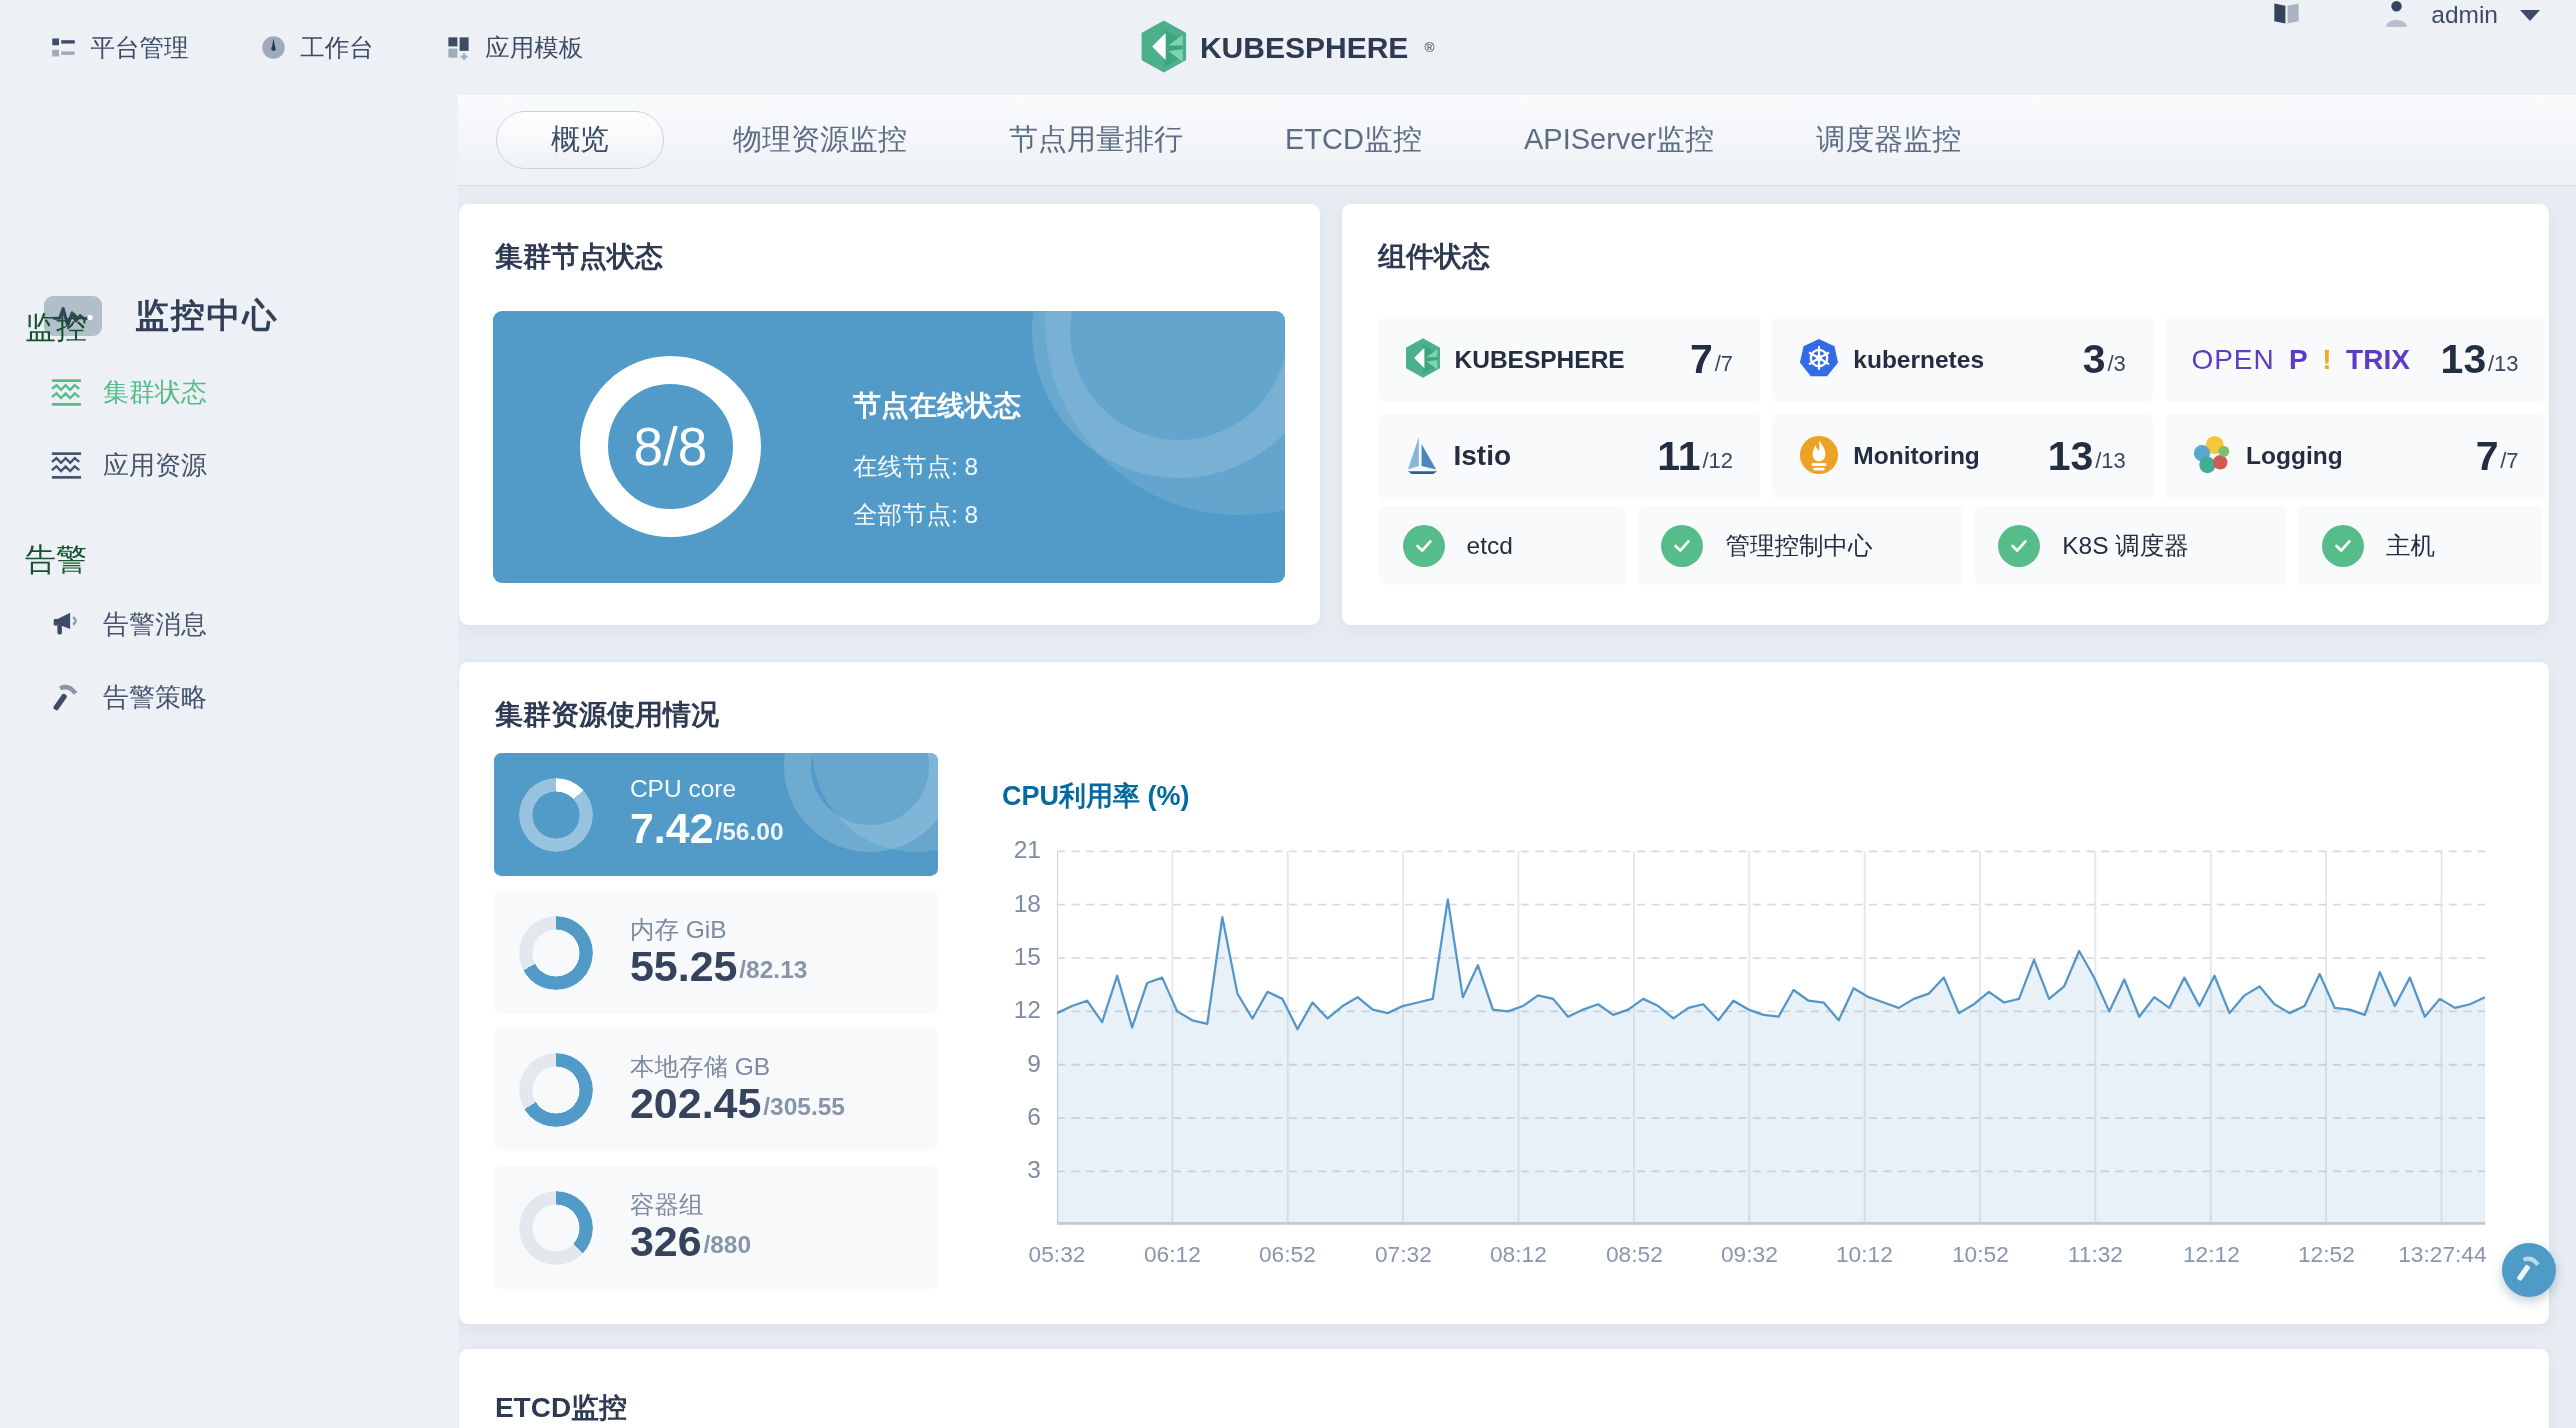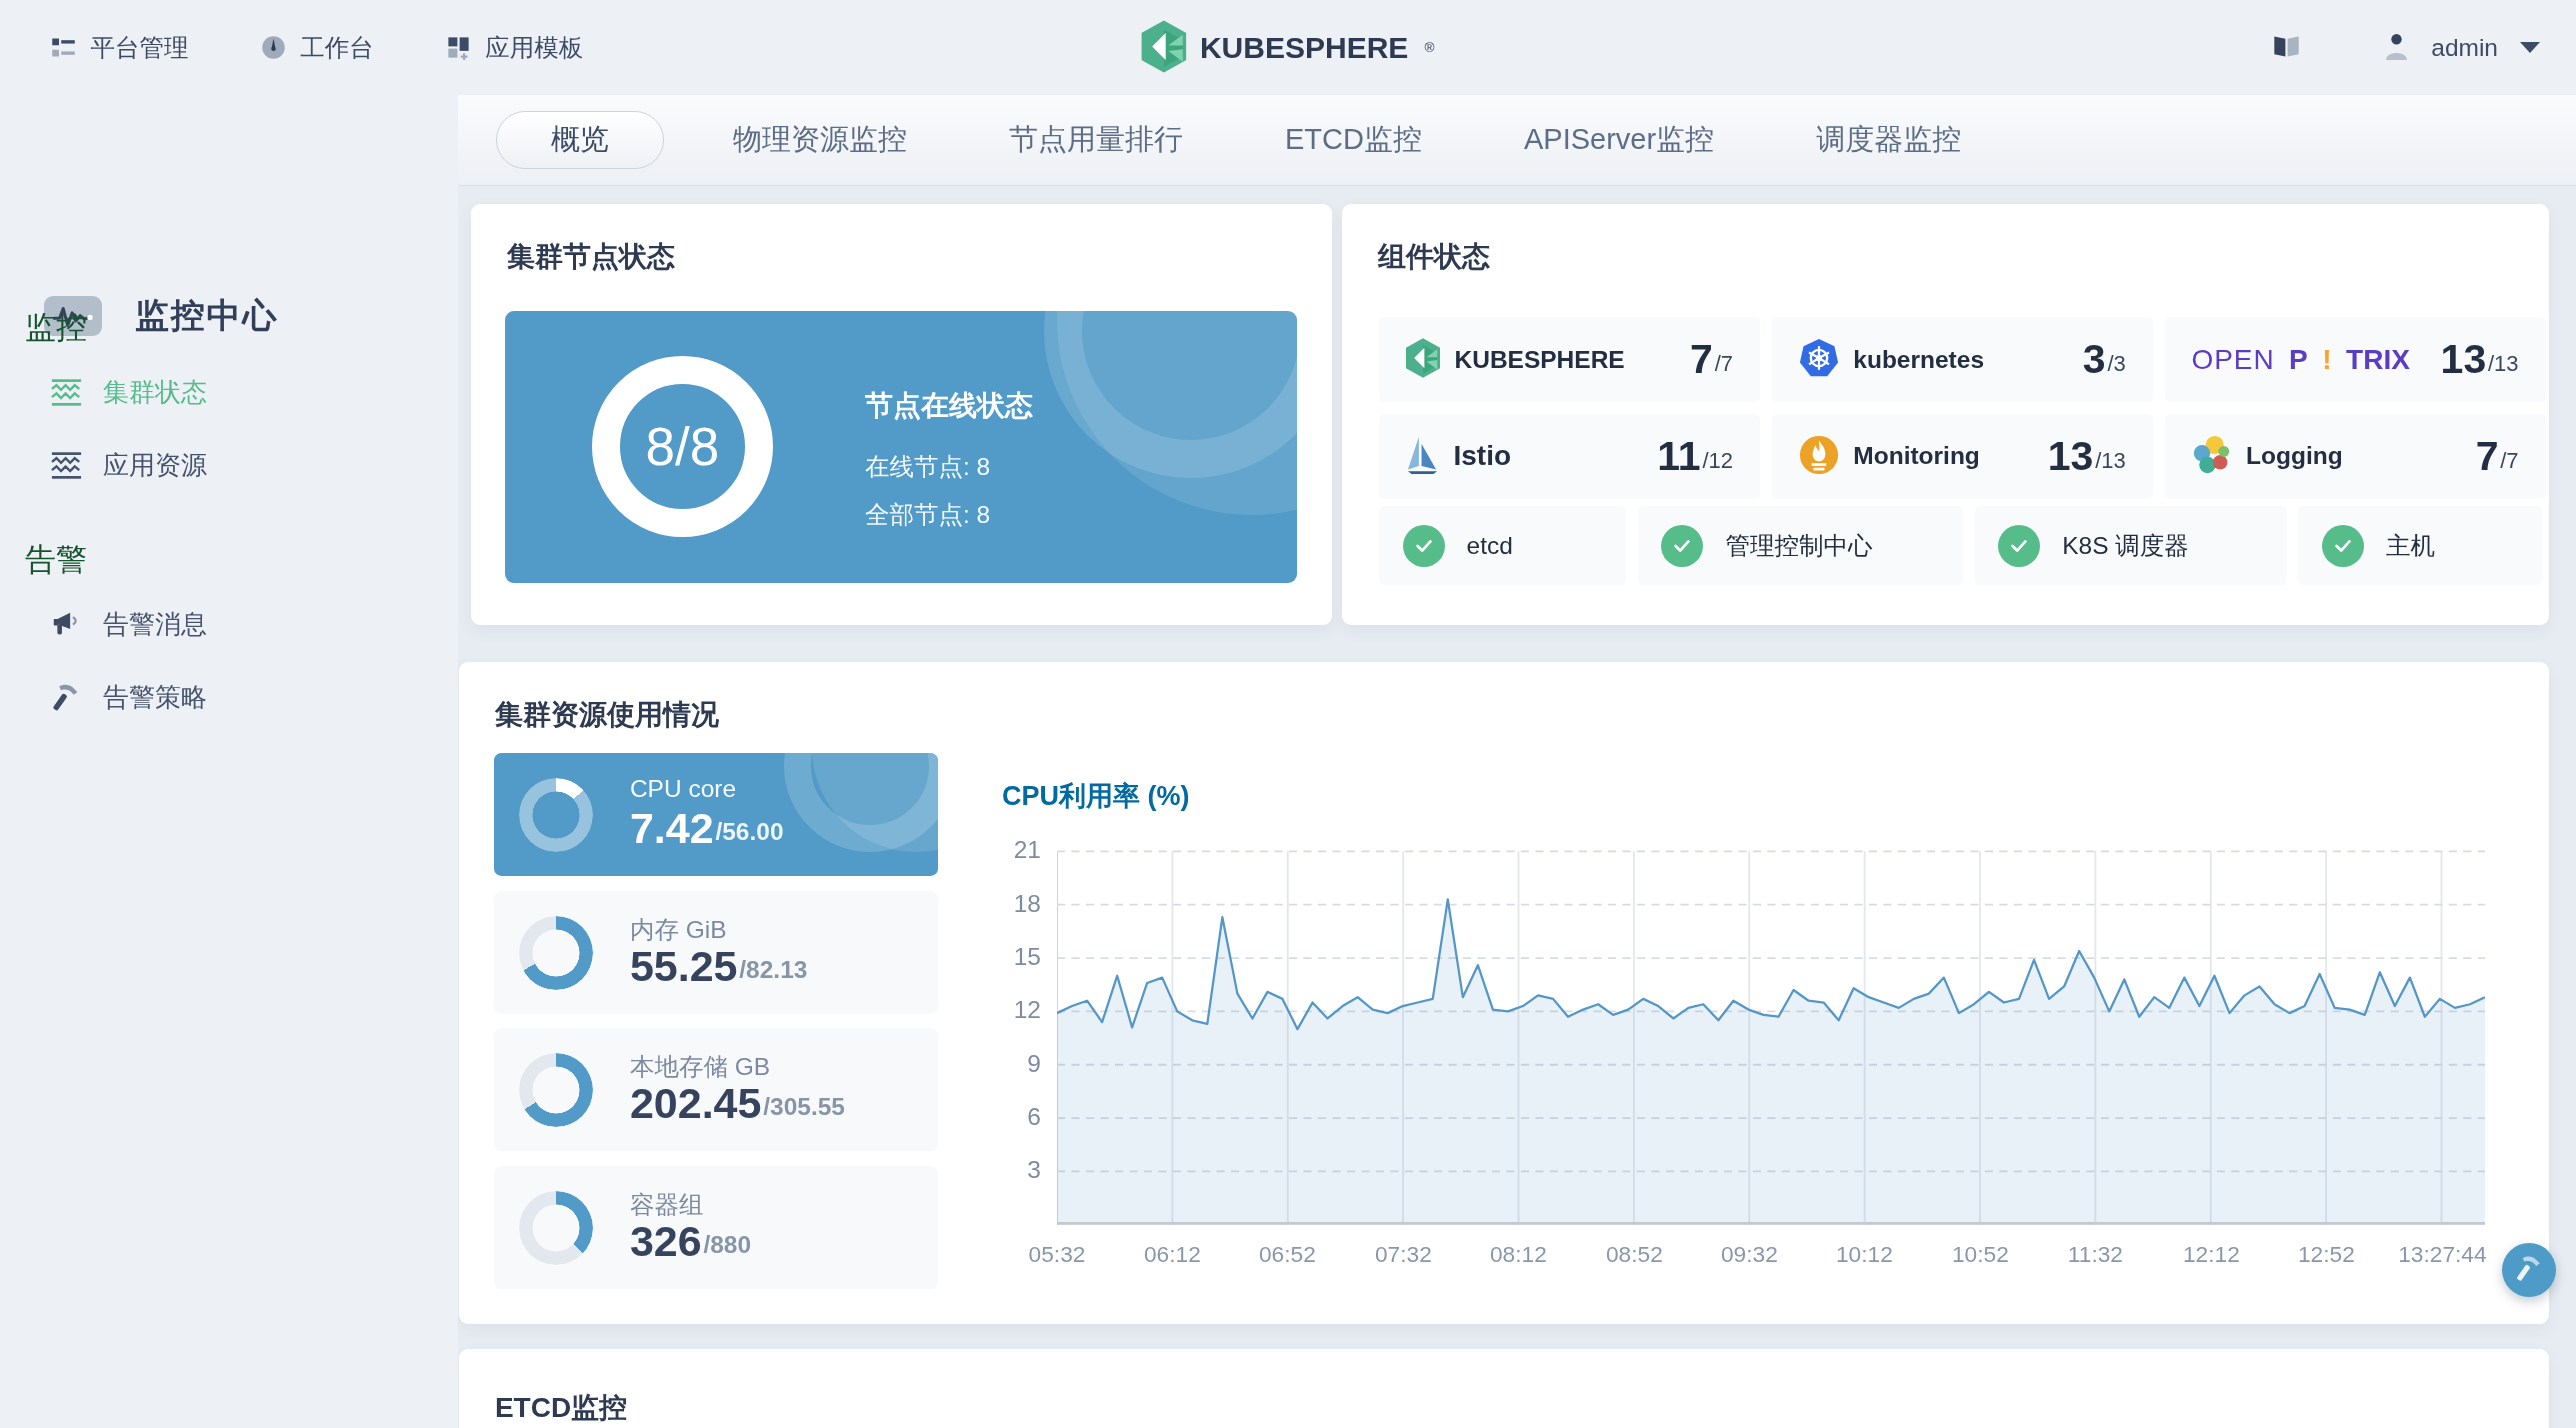--- a/index.html
+++ b/index.html
@@ -10,21 +10,21 @@
     font-family:"Liberation Sans", sans-serif;
   }
   
   .header { position:absolute; top:0; left:0; right:0; height:95px; background:#edf0f5; z-index:6; }
   .nav-left { position:absolute; left:50px; top:0; height:95px; display:flex; align-items:center; gap:71px;text-align:center; }
   .nav-item { display:flex; align-items:center; gap:13.6px; font-size:24.5px; color:#3d4c66; cursor:pointer; }
   .nav-item svg { display:block; }
   .logo { position:absolute; left:50%; top:0; transform:translateX(-50%); height:95px; display:flex; align-items:center; gap:13.6px; cursor:pointer; }
   .logo-text { font-size:30px; font-weight:bold; color:#2e3a52; letter-spacing:0px; }
   .logo-reg { font-size:13.6px; color:#2e3a52; vertical-align:super; margin-left:2.7px; }
-  .nav-right { position:absolute; right:36px; top:0; height:95px; display:flex; align-items:center; gap:82px; }
+  .nav-right { position:absolute; right:36px; top:0; height:95px; display:flex; align-items:flex-start; gap:82px; }
   .user-chip { display:flex; align-items:center; gap:22px; cursor:pointer; }
   .user-name { font-size:24.5px; color:#3d4c66; }
   .caret { width:0; height:0; border-left:10px solid transparent; border-right:10px solid transparent; border-top:11.8px solid #3d4c66; }
   
   .sidebar { position:absolute; top:95px; left:0; bottom:0; width:458px; background:#edf1f6; z-index:5; }
   .side-title { position:absolute; top:198px; left:44px; display:flex; align-items:center; gap:33px; }
   .side-title-icon { width:58px; height:40px; border-radius:9px; background:#b2bfca; display:flex; align-items:center; justify-content:center; }
   .side-title h1 { margin:0; font-size:34px; font-weight:bold; color:#323f59; letter-spacing:1.8px; }
   .side-label { position:absolute; left:25px; font-size:31px; color:#14532d; }
   .side-item { position:absolute; left:50px; height:42px; display:flex; align-items:center; gap:20px; font-size:26px; color:#46536d; cursor:pointer; }
@@ -34,21 +34,21 @@
   .main { position:absolute; left:458px; top:95px; right:0; bottom:0; background:#e7ecf2; }
   .tabbar { position:absolute; top:0; left:0; right:0; height:91px; background:linear-gradient(180deg,#fafbfd,#edf0f4);
             border-bottom:1.8px solid #d9dfe7; display:flex; align-items:center; padding-left:38px; z-index:4; }
   .tab { font-size:29px; color:#5c6d86; padding:0 51px; cursor:pointer; white-space:nowrap; }
   .tab.pill { width:168px; height:58px; padding:0; margin-right:18px; border:1.8px solid #ccd3dc; border-radius:31px;
               background:linear-gradient(180deg,#ffffff,#eef1f5); color:#3d4c66;
               display:flex; align-items:center; justify-content:center; }
   .card { position:absolute; background:#ffffff; border-radius:9px; box-shadow:0 5.4px 14.5px rgba(40,60,90,0.06); }
   .card h2 { position:absolute; top:34px; left:36px; margin:0; font-size:28px; font-weight:bold; color:#2e3a52; }
   
-  .card-nodes { left:0.9px; top:109px; width:861px; height:421px;margin-left:12px; }
+  .card-nodes { left:0.9px; top:109px; width:861px; height:421px; }
   .node-panel { position:absolute; left:34px; top:107px; width:792px; height:272px; border-radius:9px;
                 background:#529bc8; overflow:hidden; color:#fff; }
   .node-panel::before { content:''; position:absolute; width:390px; height:390px; border-radius:50%;
                 background:rgba(255,255,255,0.10); right:-150px; top:-186px; }
   .node-panel::after { content:''; position:absolute; width:218px; height:218px; border-radius:50%;
                 border:38px solid rgba(255,255,255,0.14); right:-41px; top:-127px; }
   .node-donut { position:absolute; left:87px; top:45px; width:181px; height:181px; border-radius:50%;
                 border:28px solid #ffffff; display:flex; align-items:center; justify-content:center; }
   .node-donut span { font-size:53px; color:#fff; }
   .node-info { position:absolute; left:360px; top:76px; z-index:2; }

